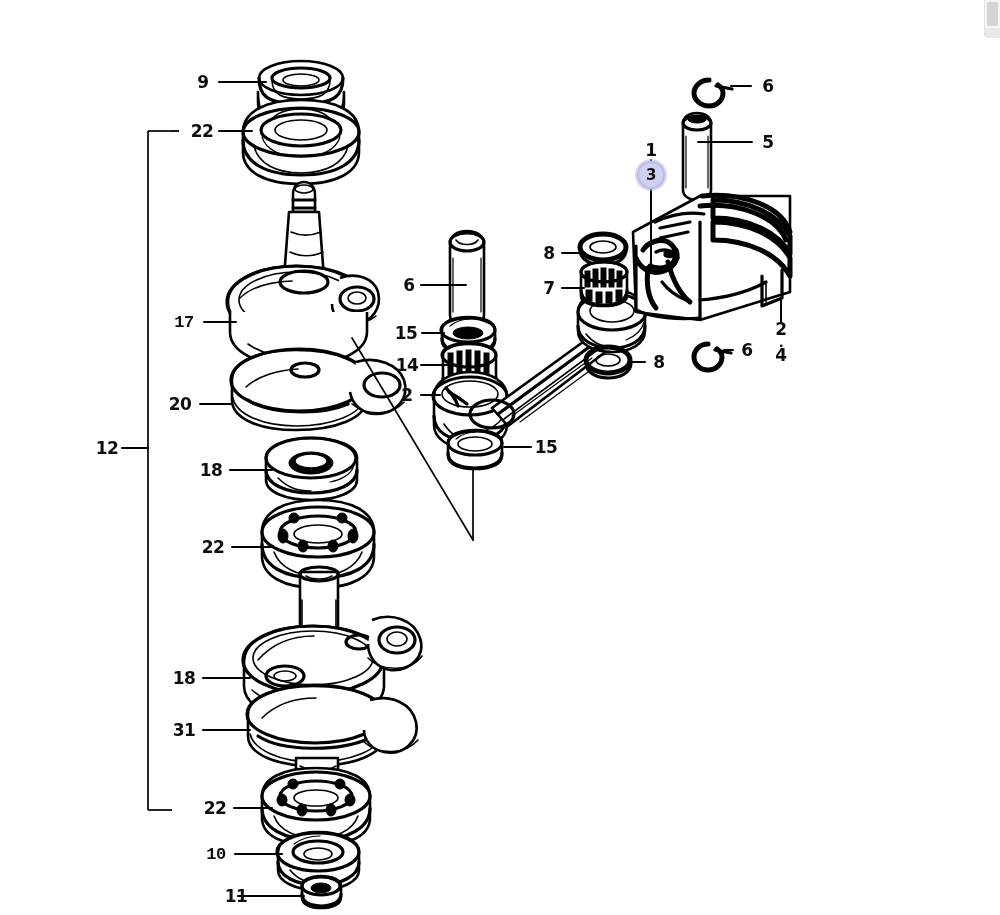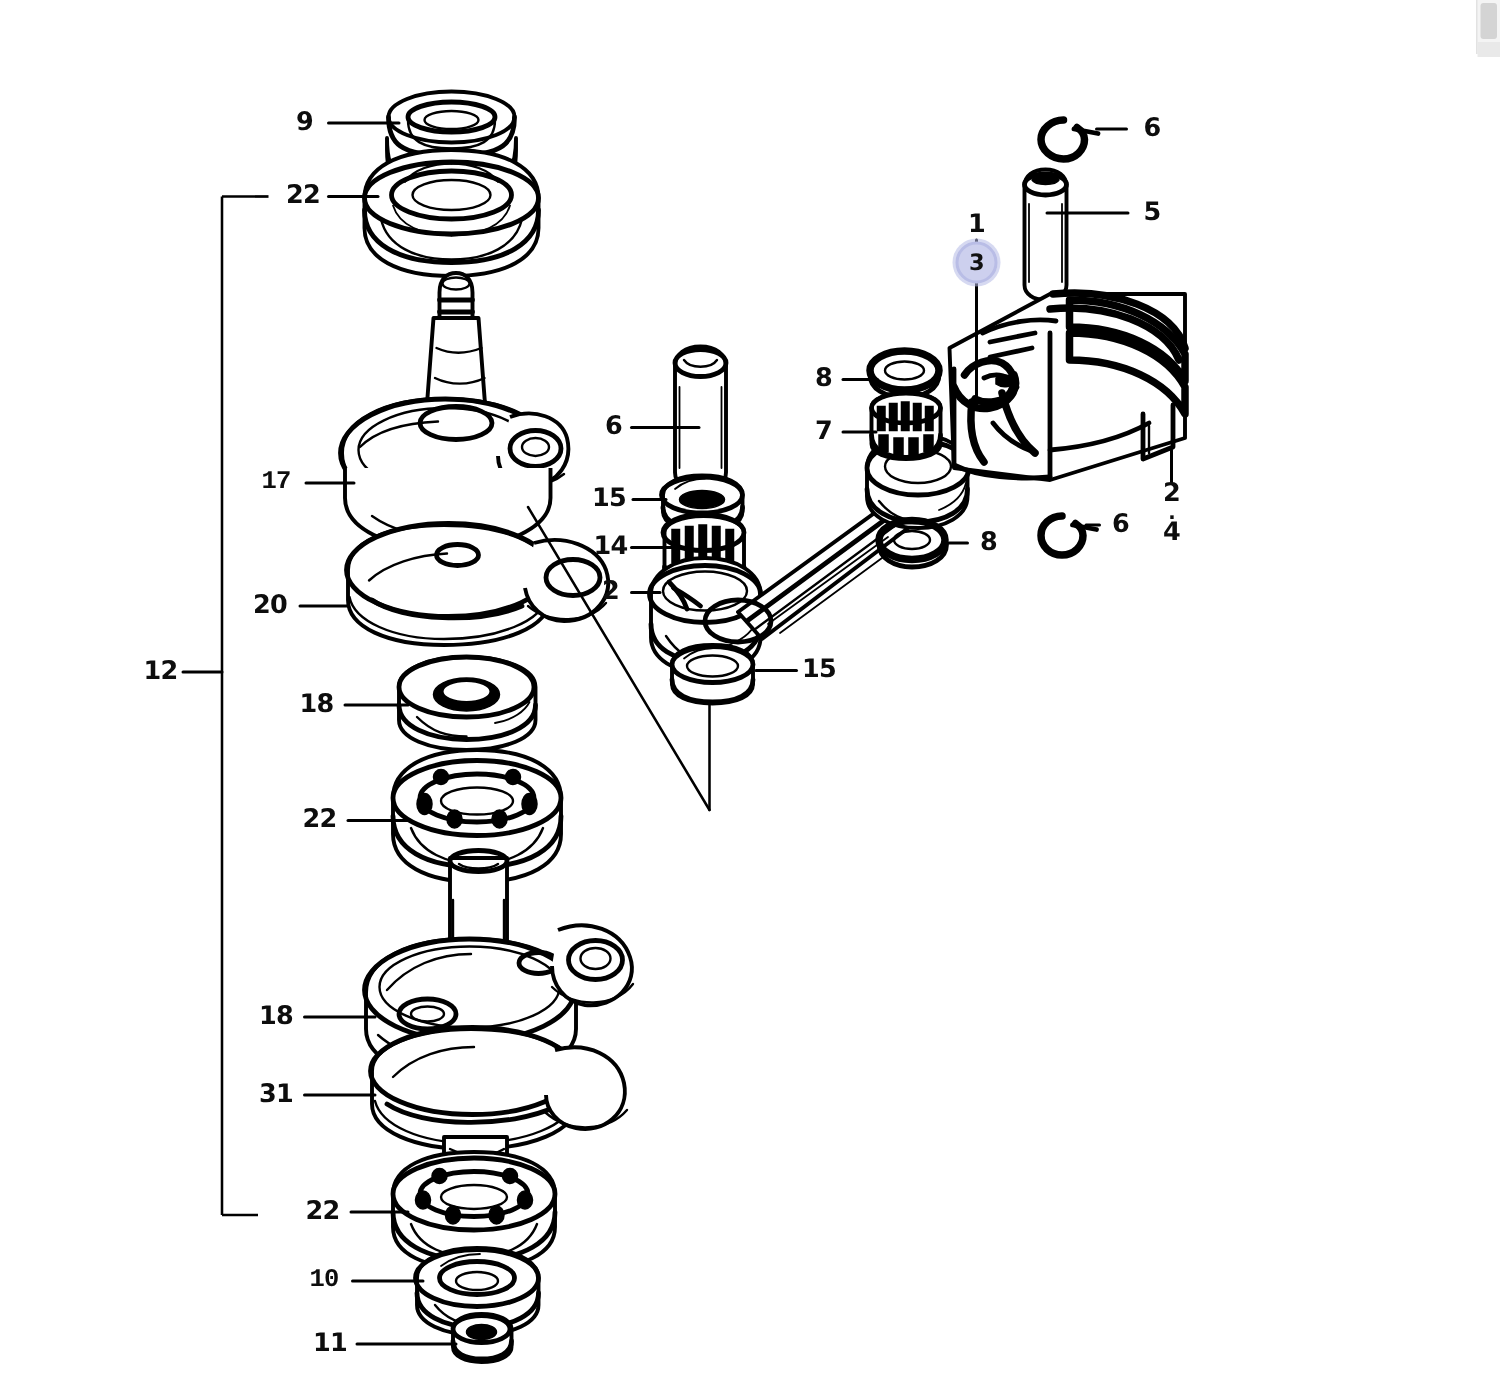--- a/index.html
+++ b/index.html
@@ -514,21 +514,21 @@
       <div class="callout-label" style="left: 202px; top: 131px;">22</div>
       <div class="callout-label" style="left: 184px; top: 322px; font-family: Liberation Mono, monospace;">17</div>
       <div class="callout-label" style="left: 180px; top: 404px;">20</div>
       <div class="callout-label" style="left: 107px; top: 448px;">12</div>
       <div class="callout-label" style="left: 211px; top: 470px;">18</div>
       <div class="callout-label" style="left: 213px; top: 547px;">22</div>
       <div class="callout-label" style="left: 184px; top: 678px;">18</div>
       <div class="callout-label" style="left: 184px; top: 730px;">31</div>
       <div class="callout-label" style="left: 215px; top: 808px;">22</div>
       <div class="callout-label" style="left: 216px; top: 854px; font-family: Liberation Mono, monospace;">10</div>
-      <div class="callout-label" style="left: 220px; top: 896px;">11</div>
+      <div class="callout-label" style="left: 236px; top: 896px;">11</div>
       <div class="callout-label" style="left: 409px; top: 285px;">6</div>
       <div class="callout-label" style="left: 406px; top: 333px;">15</div>
       <div class="callout-label" style="left: 407px; top: 365px;">14</div>
       <div class="callout-label" style="left: 407px; top: 395px;">2</div>
       <div class="callout-label" style="left: 546px; top: 447px;">15</div>
       <div class="callout-label" style="left: 549px; top: 253px;">8</div>
       <div class="callout-label" style="left: 549px; top: 288px;">7</div>
       <div class="callout-label" style="left: 659px; top: 362px;">8</div>
       <div class="callout-label" style="left: 651px; top: 150px;">1</div>
       <div class="callout-label" style="left: 768px; top: 86px;">6</div>

